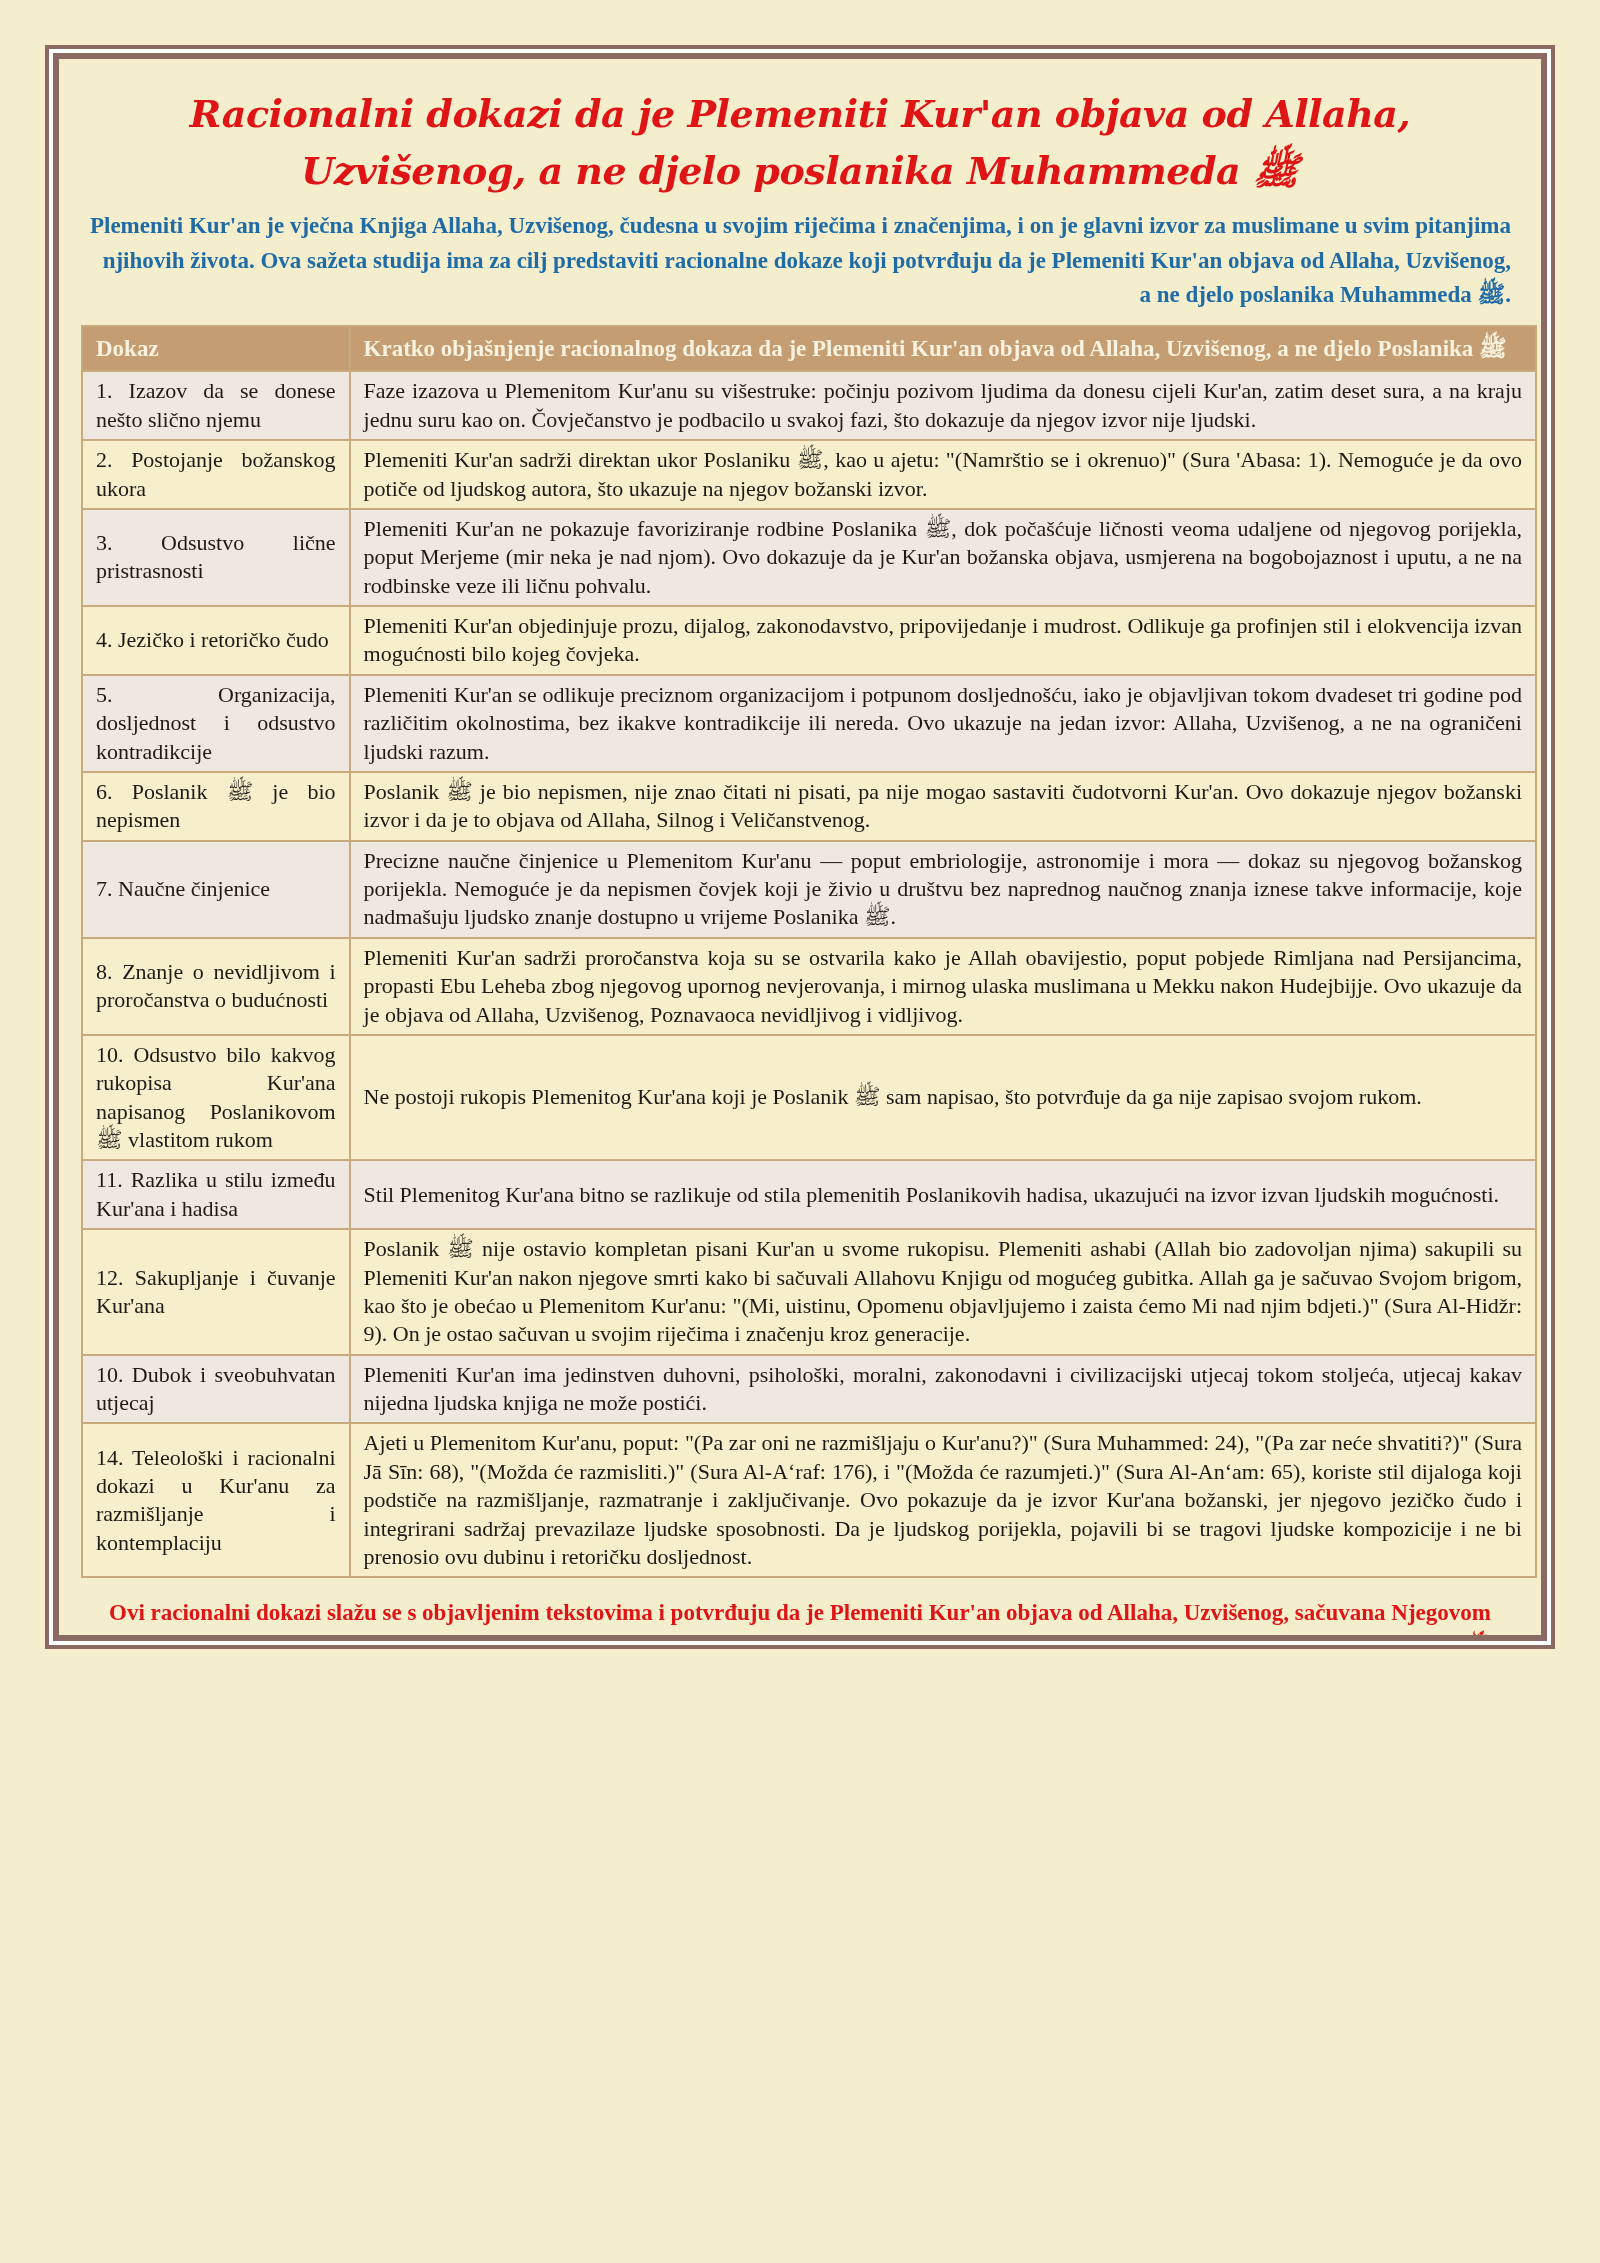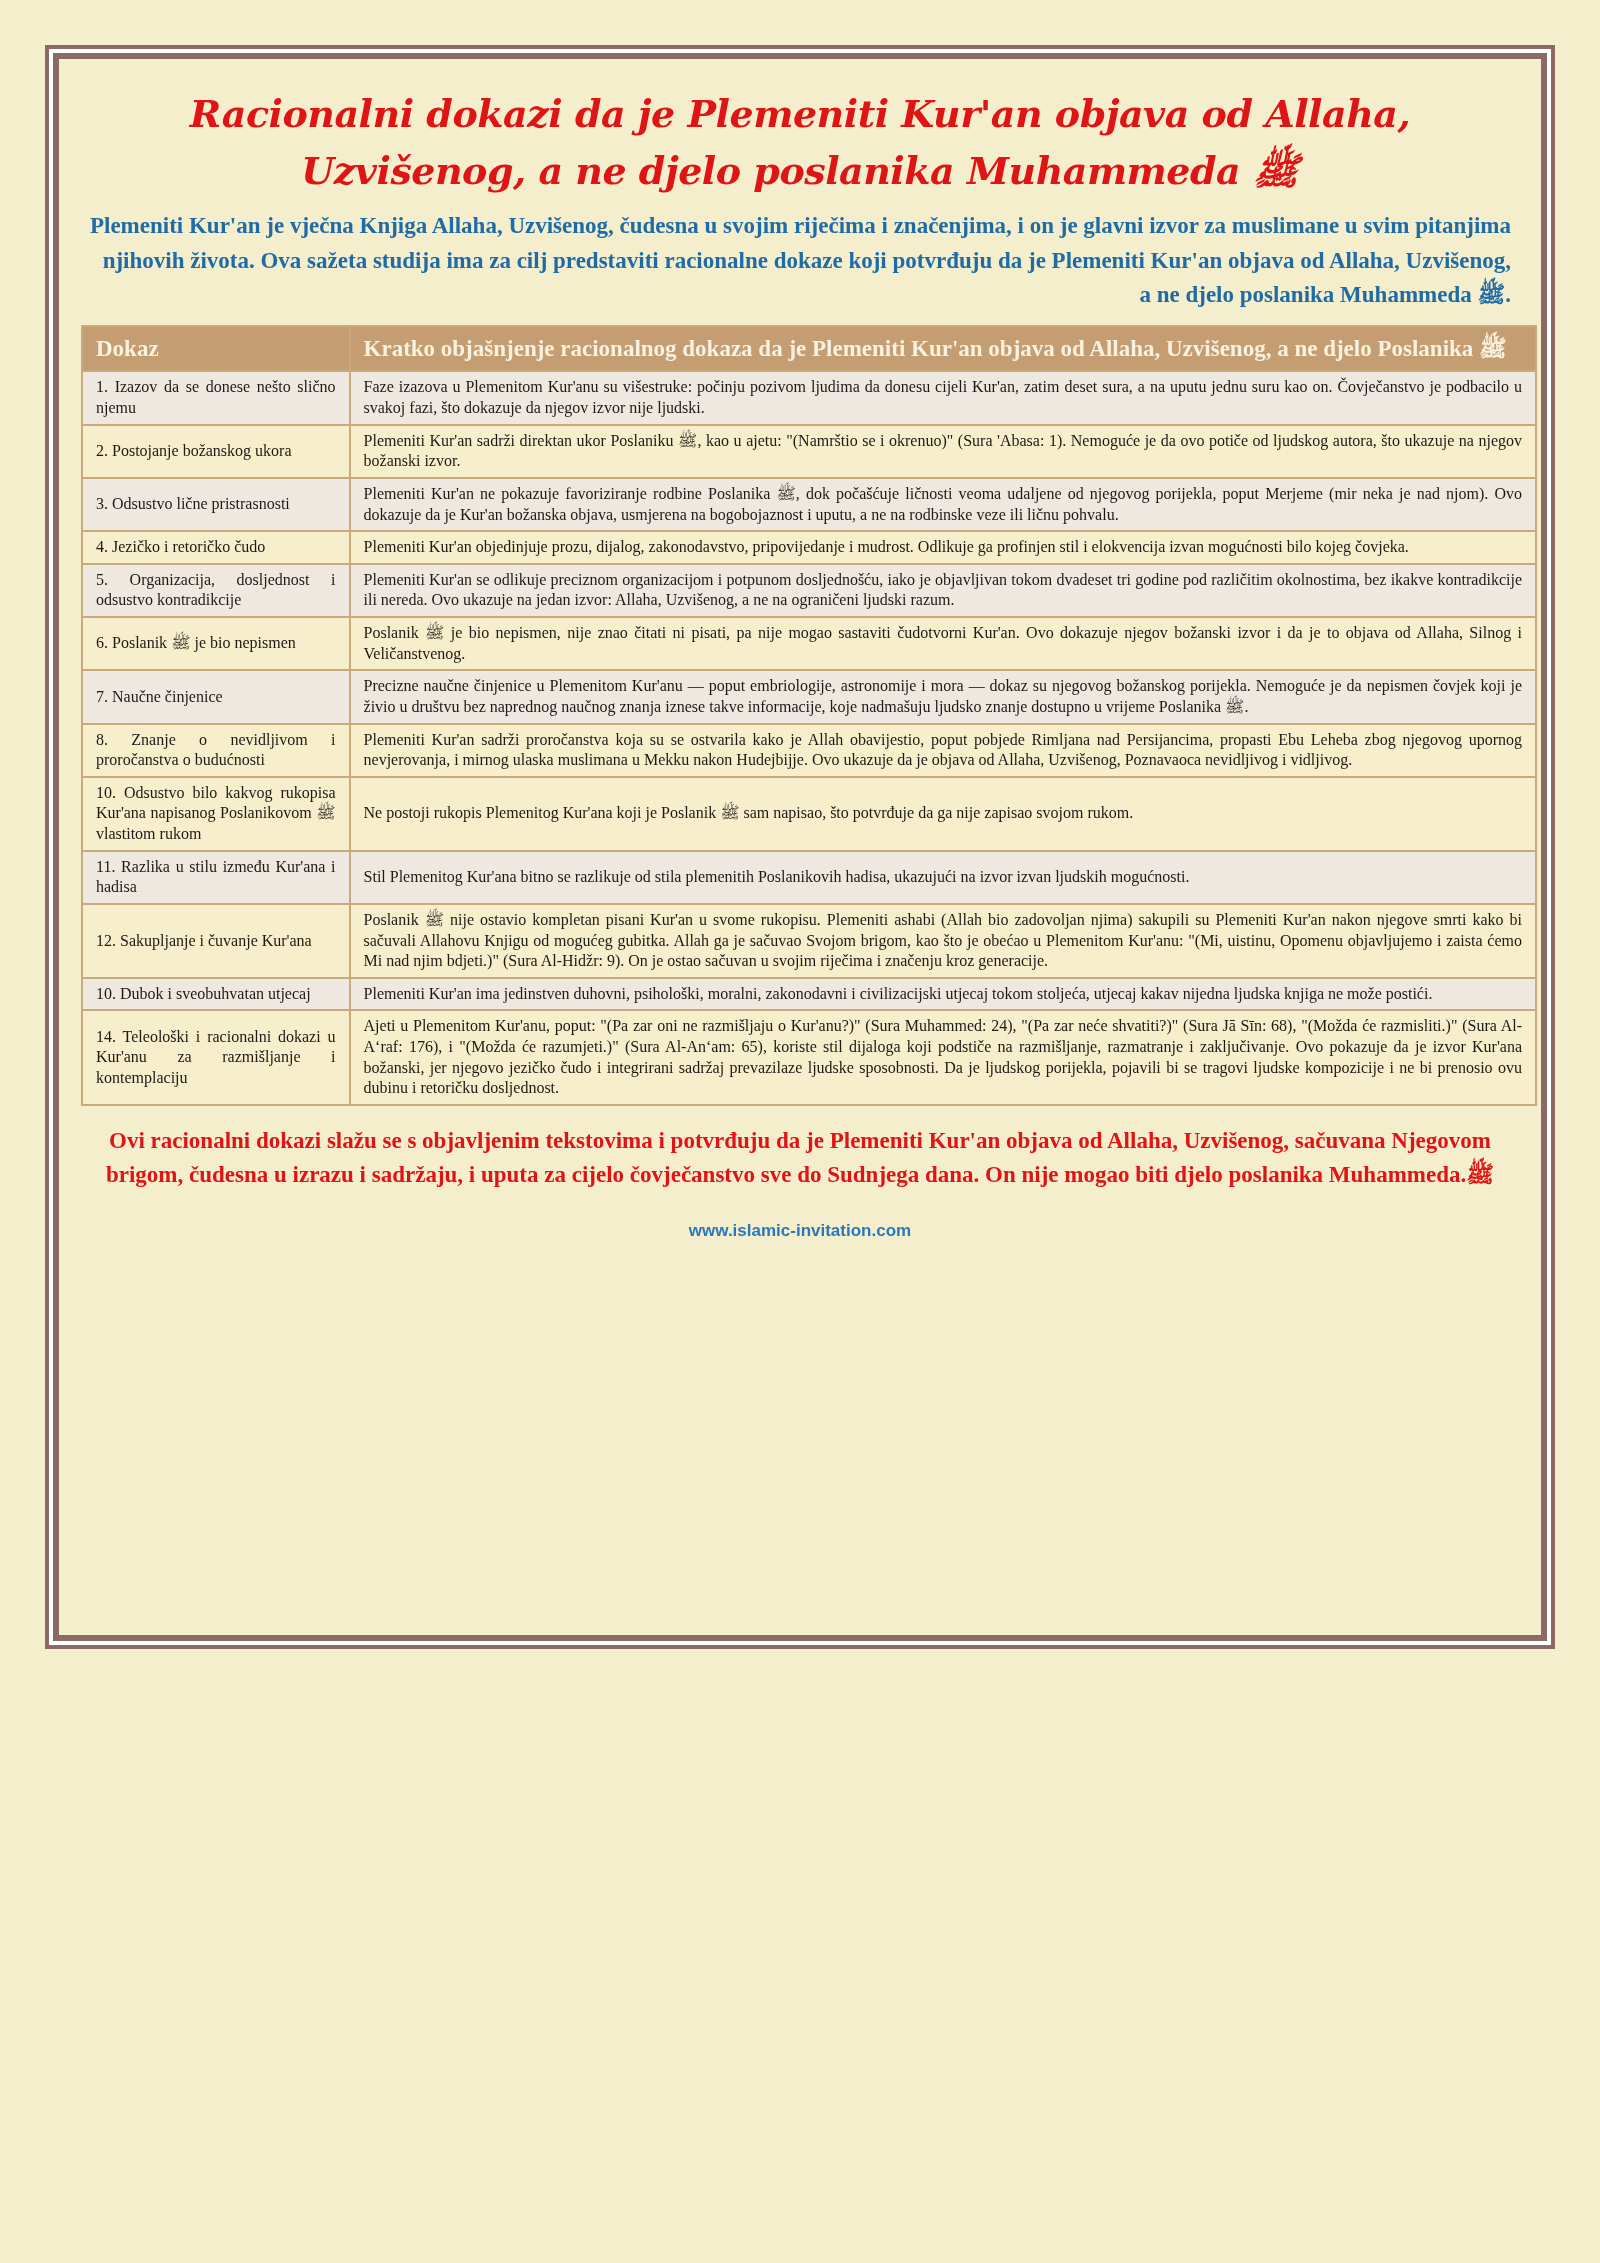--- a/index.html
+++ b/index.html
@@ -85,21 +85,21 @@
     background: var(--header_bg);
     color: var(--header_text);
     font-size: 23px;
     line-height: 1.3;
     font-weight: 700;
     text-align: left;
     padding: 7px 13px;
     margin-left: 44px;
   }
   td {
-    font-size: 16px;
+    font-size: 22px;
     line-height: 1.29;
     padding: 5px 13px;
     text-align: justify;
   }
   td.label-cell {
     text-align: justify;
   }
   tr.row-odd td { background: var(--row_odd_bg); }
   tr.row-even td { background: var(--row_even_bg); }
   p.conclusion {
@@ -142,21 +142,21 @@
               </colgroup>
             <thead>
               <tr>
                 <th>Dokaz</th>
                 <th>Kratko objašnjenje racionalnog dokaza da je Plemeniti Kur'an objava od Allaha, Uzvišenog, a ne djelo Poslanika ﷺ</th>
               </tr>
             </thead>
             <tbody id="rows">
                 <tr class="row-odd">
                   <td class="label-cell">1. Izazov da se donese nešto slično njemu</td>
-                  <td class="text-cell">Faze izazova u Plemenitom Kur'anu su višestruke: počinju pozivom ljudima da donesu cijeli Kur'an, zatim deset sura, a na uputu jednu suru kao on. Čovječanstvo je podbacilo u svakoj fazi, što dokazuje da njegov izvor nije ljudski.</td>
+                  <td class="text-cell">Faze izazova u Plemenitom Kur'anu su višestruke: počinju pozivom ljudima da donesu cijeli Kur'an, zatim deset sura, a na kraju jednu suru kao on. Čovječanstvo je podbacilo u svakoj fazi, što dokazuje da njegov izvor nije ljudski.</td>
                 </tr>
                 <tr class="row-even">
                   <td class="label-cell">2. Postojanje božanskog ukora</td>
                   <td class="text-cell">Plemeniti Kur'an sadrži direktan ukor Poslaniku ﷺ, kao u ajetu: "(Namrštio se i okrenuo)" (Sura 'Abasa: 1). Nemoguće je da ovo potiče od ljudskog autora, što ukazuje na njegov božanski izvor.</td>
                 </tr>
                 <tr class="row-odd">
                   <td class="label-cell">3. Odsustvo lične pristrasnosti</td>
                   <td class="text-cell">Plemeniti Kur'an ne pokazuje favoriziranje rodbine Poslanika ﷺ, dok počašćuje ličnosti veoma udaljene od njegovog porijekla, poput Merjeme (mir neka je nad njom). Ovo dokazuje da je Kur'an božanska objava, usmjerena na bogobojaznost i uputu, a ne na rodbinske veze ili ličnu pohvalu.</td>
                 </tr>
                 <tr class="row-even">

